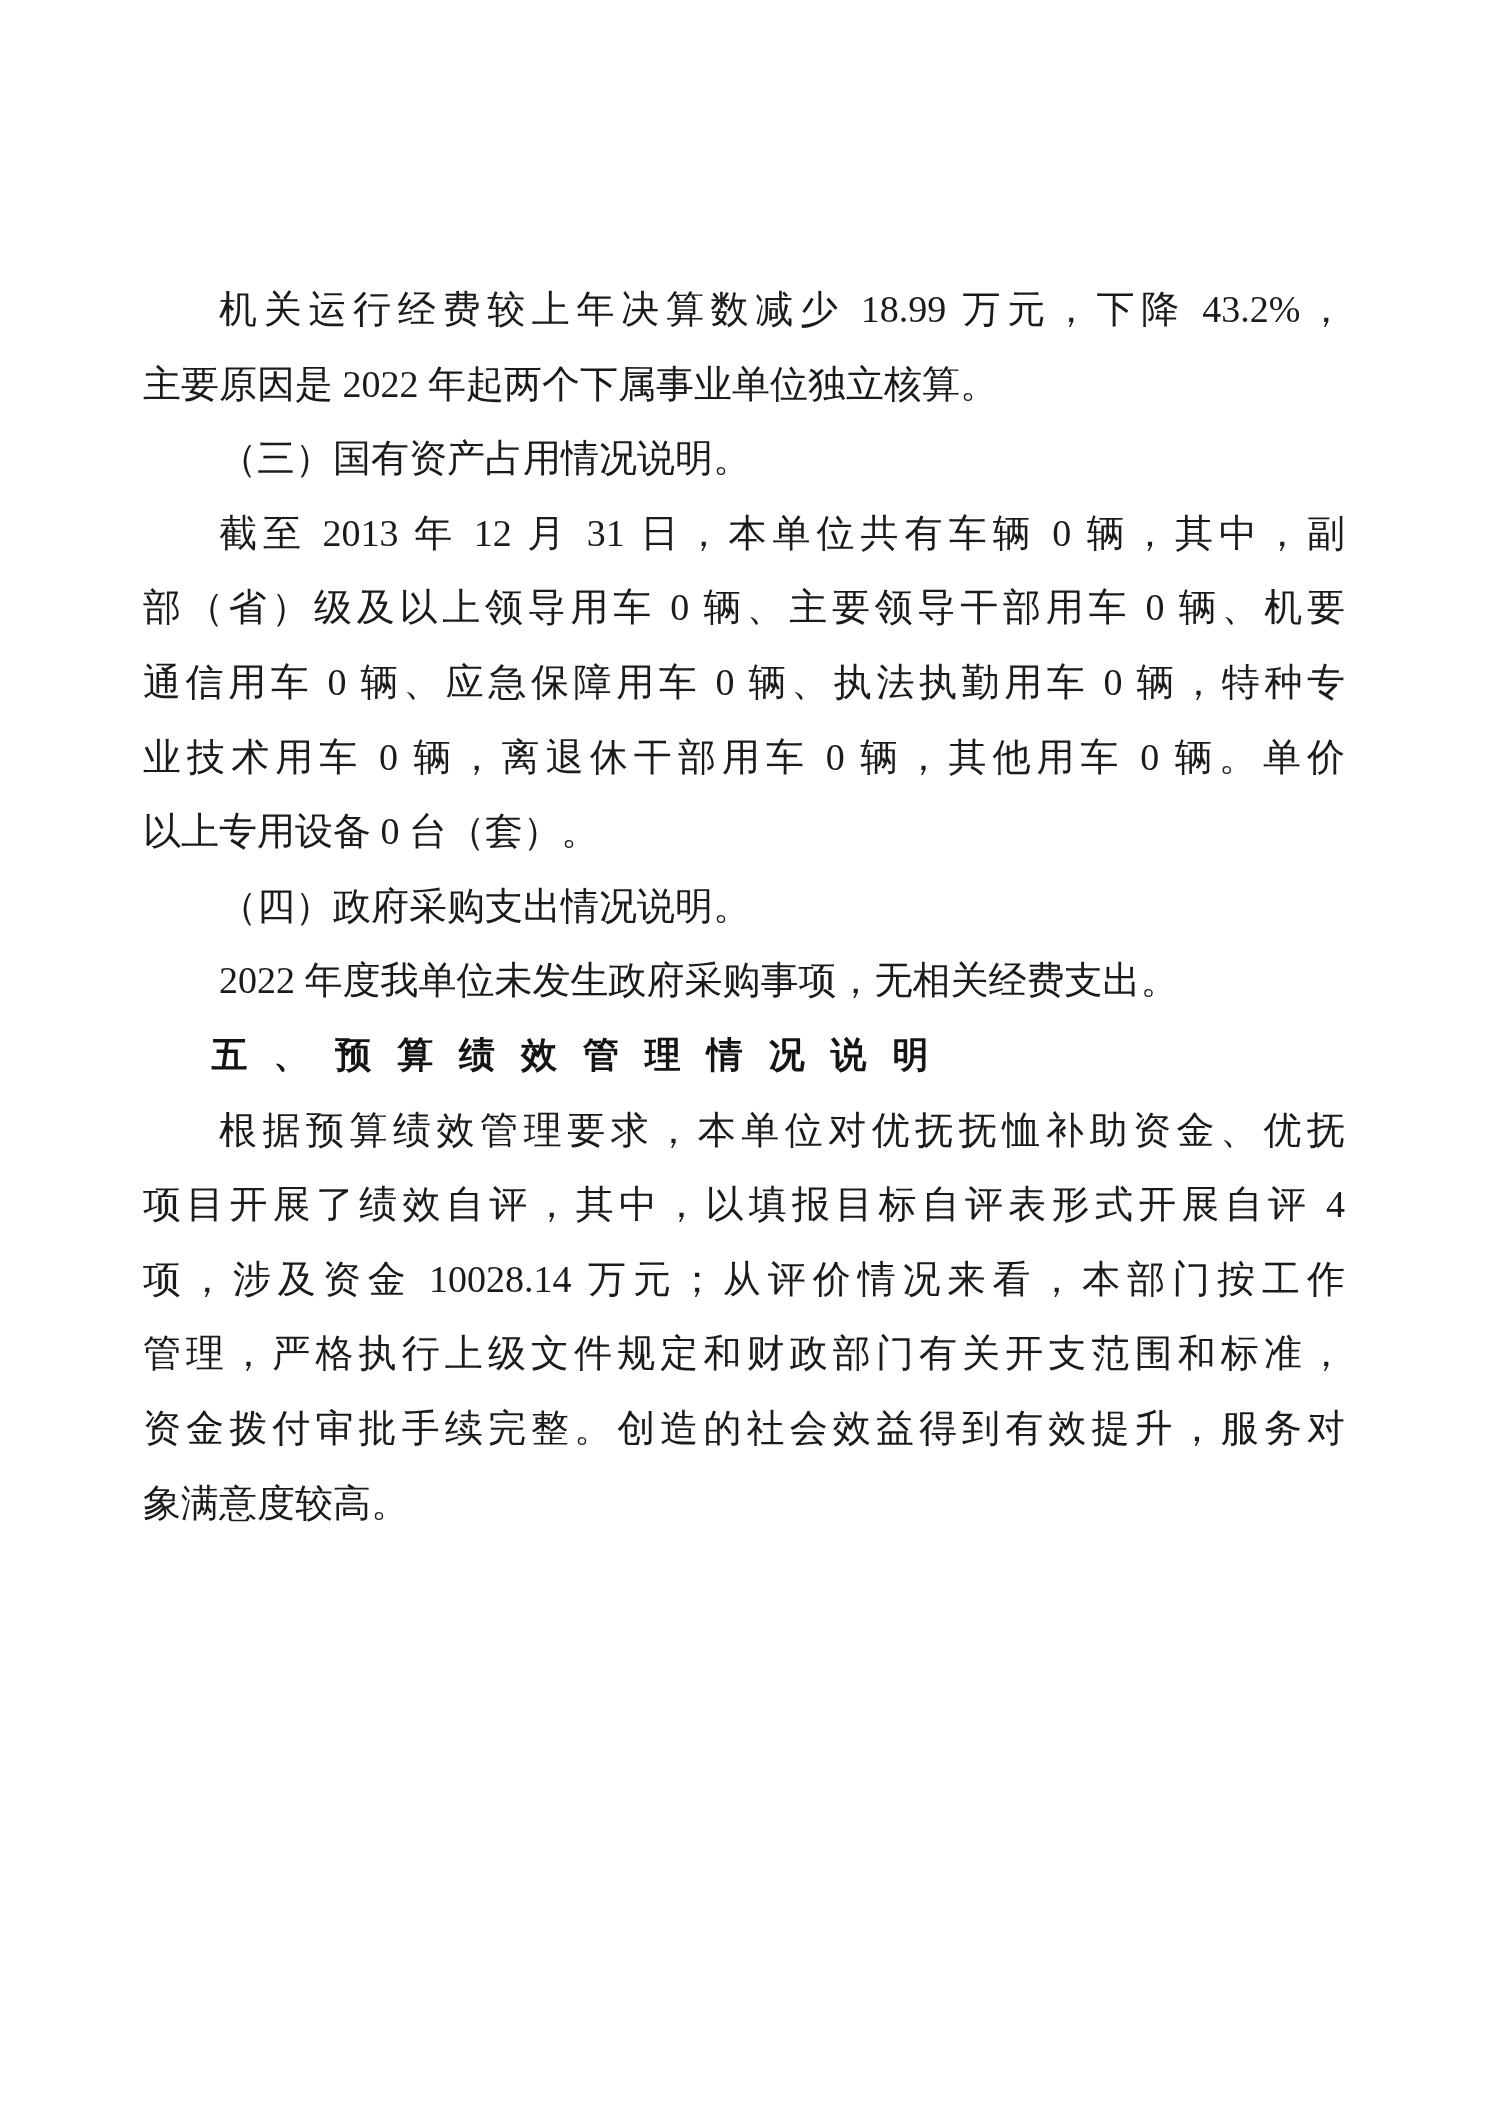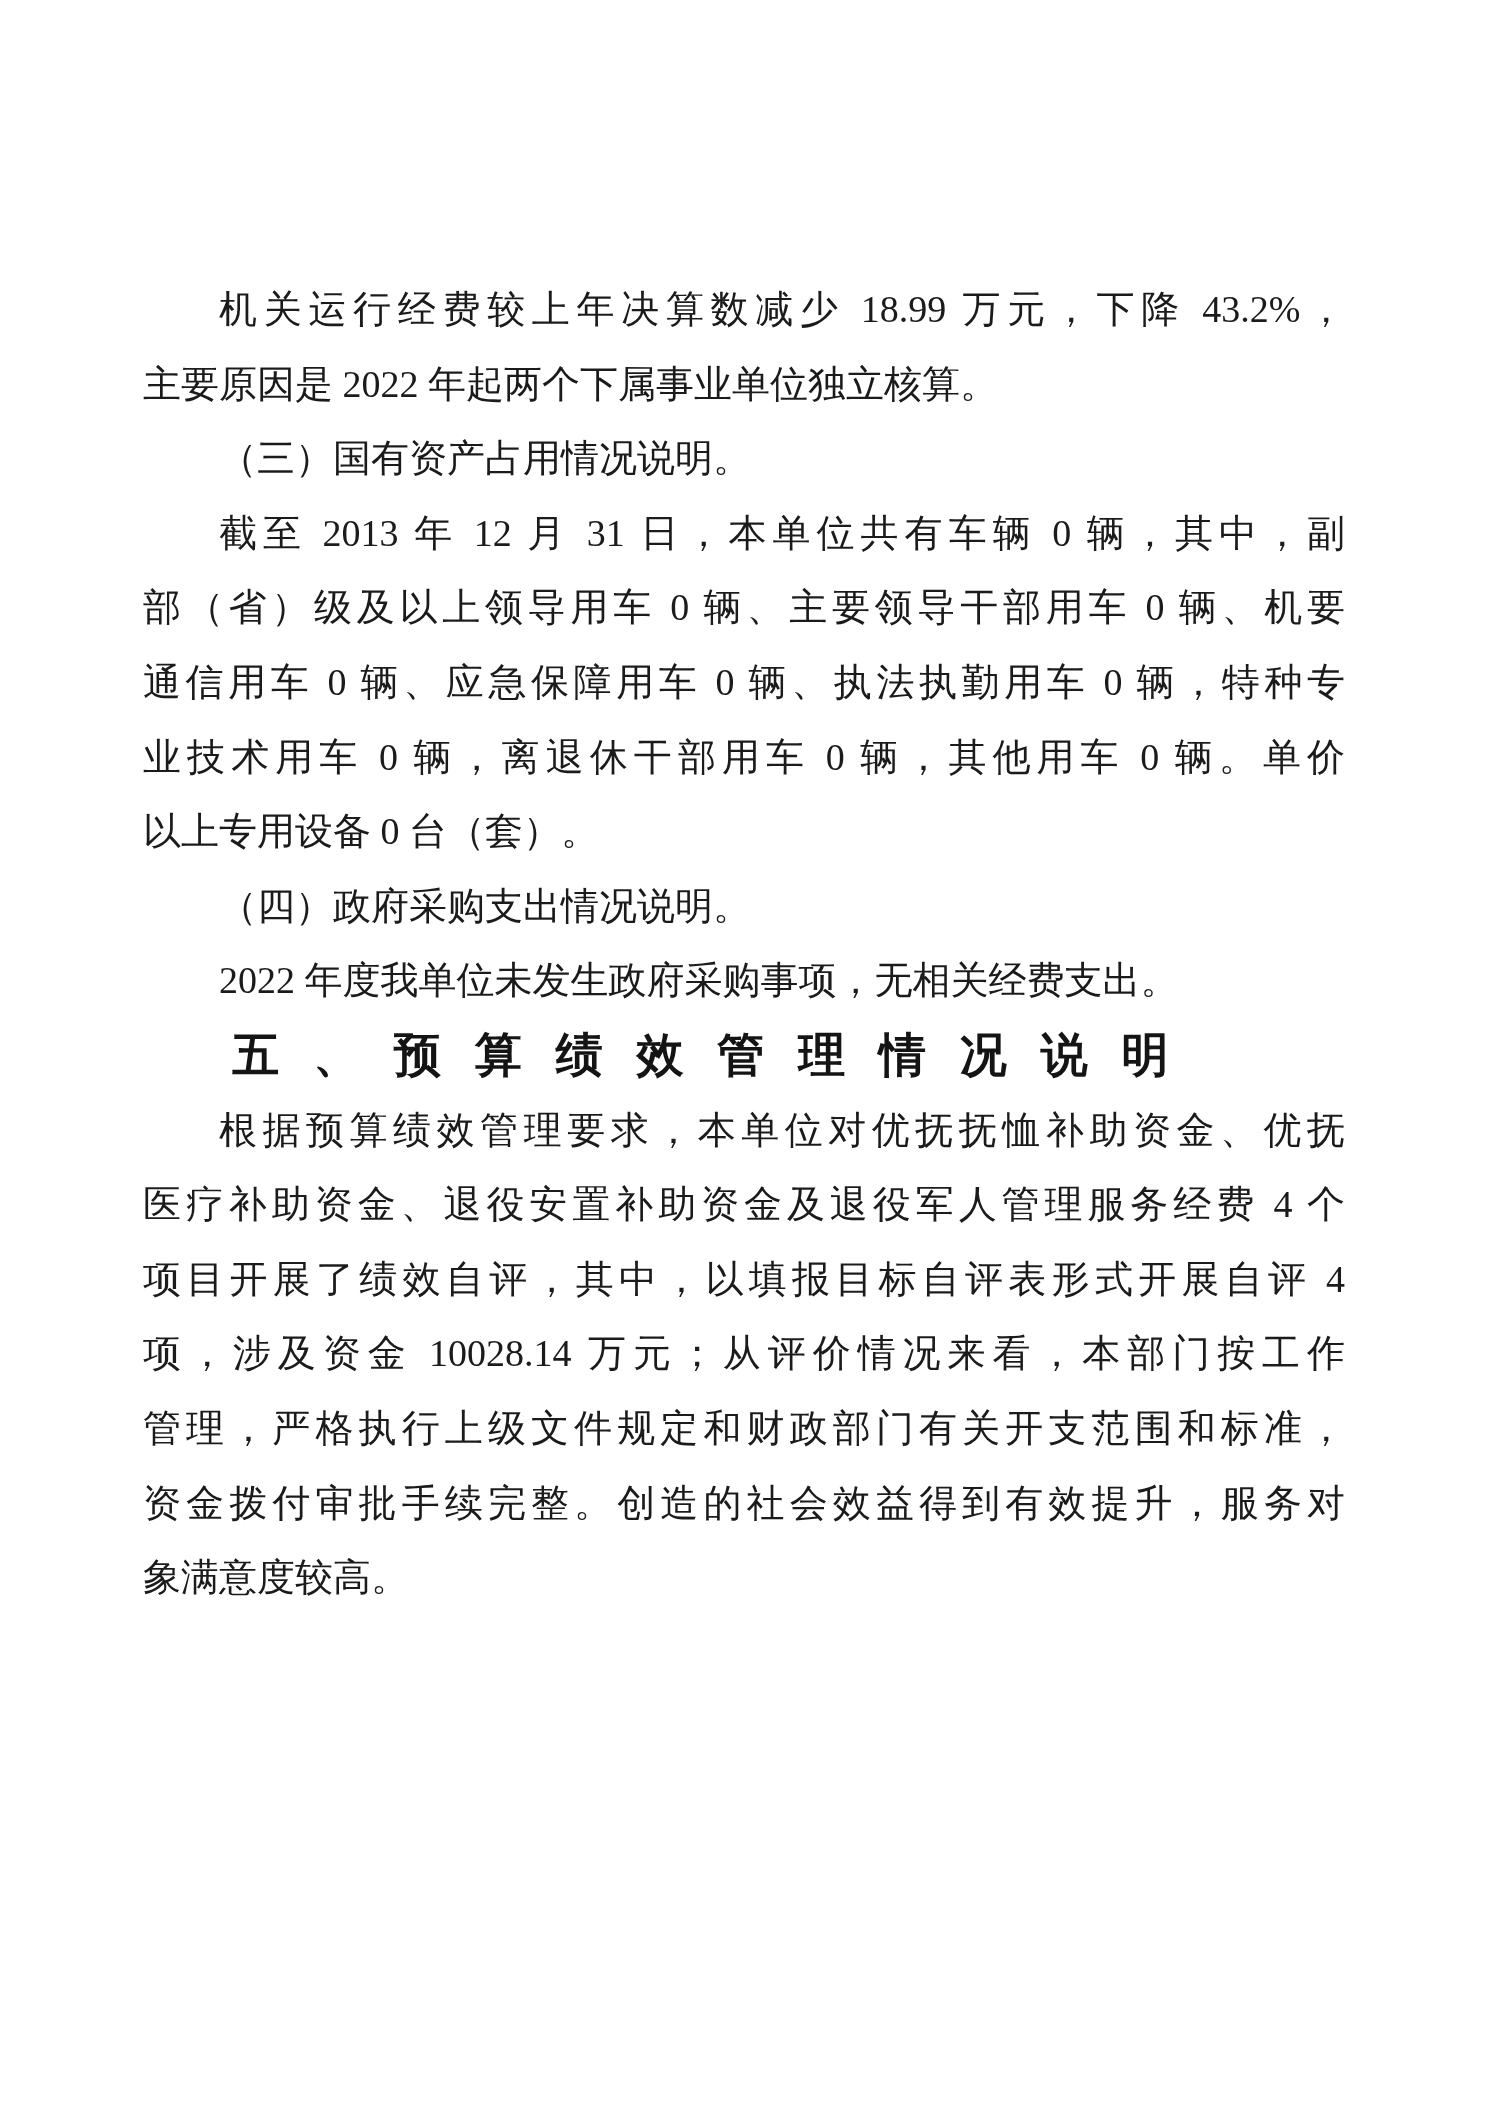--- a/index.html
+++ b/index.html
@@ -33,21 +33,21 @@
   .line.end {
     text-align: center;
     text-align-last: left;
   }
   .line.indent {
     text-indent: 2em;
   }
   .line.heading {
     font-family: "Liberation Sans", "DejaVu Sans", sans-serif;
     font-weight: bold;
-    font-size: 47px;
+    font-size: 36px;
     letter-spacing: 0.72em;
     text-align: left;
     text-align-last: left;
     text-indent: 1.9em;
     color: #141414;
   }
   
   .artifact-line {
     position: absolute;
     top: 1881px;
@@ -79,21 +79,20 @@
     <div class="line indent end">（三）国有资产占用情况说明。</div>
     <div class="line indent">截至 2013 年 12 月 31 日，本单位共有车辆 0 辆，其中，副</div>
     <div class="line">部（省）级及以上领导用车 0 辆、主要领导干部用车 0 辆、机要</div>
     <div class="line">通信用车 0 辆、应急保障用车 0 辆、执法执勤用车 0 辆，特种专</div>
     <div class="line">业技术用车 0 辆，离退休干部用车 0 辆，其他用车 0 辆。单价</div>
     <div class="line end">以上专用设备 0 台（套）。</div>
     <div class="line indent end">（四）政府采购支出情况说明。</div>
     <div class="line indent end">2022 年度我单位未发生政府采购事项，无相关经费支出。</div>
     <div class="line heading">五、预算绩效管理情况说明</div>
     <div class="line indent">根据预算绩效管理要求，本单位对优抚抚恤补助资金、优抚</div>
-    <div class="line">医疗补助资金、退役安置补助资金及退役军人管理服务经费 4 个</div>
     <div class="line">项目开展了绩效自评，其中，以填报目标自评表形式开展自评 4</div>
     <div class="line">项，涉及资金 10028.14 万元；从评价情况来看，本部门按工作</div>
     <div class="line">管理，严格执行上级文件规定和财政部门有关开支范围和标准，</div>
     <div class="line">资金拨付审批手续完整。创造的社会效益得到有效提升，服务对</div>
     <div class="line end">象满意度较高。</div>
   </div>
 
   <div class="artifact-line"></div>
   <div class="artifact-dashes"></div>
 </div>

